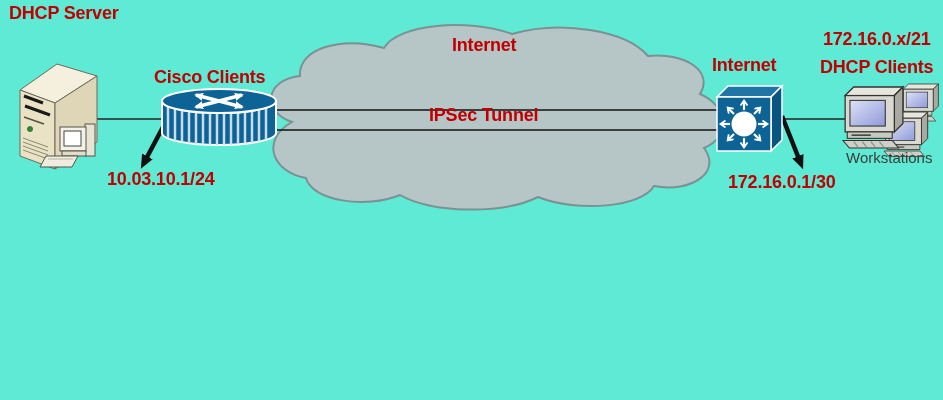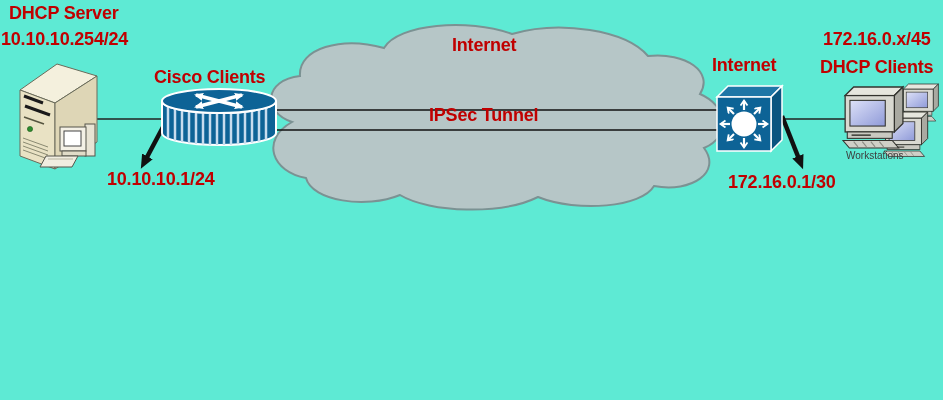--- a/index.html
+++ b/index.html
@@ -18,21 +18,21 @@
     font-weight:bold;
     font-size:18px;
     line-height:1.1;
     white-space:nowrap;
     letter-spacing:-0.2px;
     z-index:5;
   }
   .lbl.caption{
     color:#3c3c3c;
     font-weight:normal;
-    font-size:10px;
+    font-size:15px;
     letter-spacing:0;
   }
 </style>
 </head>
 <body>
 
 <div id="stage">
 
   <svg id="diagram-svg" width="943" height="400" viewBox="0 0 943 400">
     <defs>
@@ -164,33 +164,32 @@
     <g transform="translate(884,112) scale(0.78)">
         <use href="#ws"></use>
       </g>
     <g transform="translate(843,87) scale(1.07)">
         <use href="#ws"></use>
       </g>
   </svg>
 
   <div class="lbl" style="left:9px;top:4px">DHCP Server</div>
 
-  <div class="lbl" style="left:1px;top:30px">10.10.10.254/24</div>
 
   <div class="lbl" style="left:154px;top:68px">Cisco Clients</div>
 
-  <div class="lbl" style="left:107px;top:170px">10.10.10.1/24</div>
+  <div class="lbl" style="left:107px;top:170px">10.03.10.1/24</div>
 
   <div class="lbl" style="left:452px;top:36px">Internet</div>
 
   <div class="lbl" style="left:429px;top:106px">IPSec Tunnel</div>
 
   <div class="lbl" style="left:712px;top:56px">Internet</div>
 
   <div class="lbl" style="left:728px;top:173px">172.16.0.1/30</div>
 
-  <div class="lbl" style="left:823px;top:30px">172.16.0.x/45</div>
+  <div class="lbl" style="left:823px;top:30px">172.16.0.x/21</div>
 
   <div class="lbl" style="left:820px;top:58px">DHCP Clients</div>
 
   <div class="lbl caption" style="left:846px;top:150px">Workstations</div>
 
 </div>
 
 </body></html>

